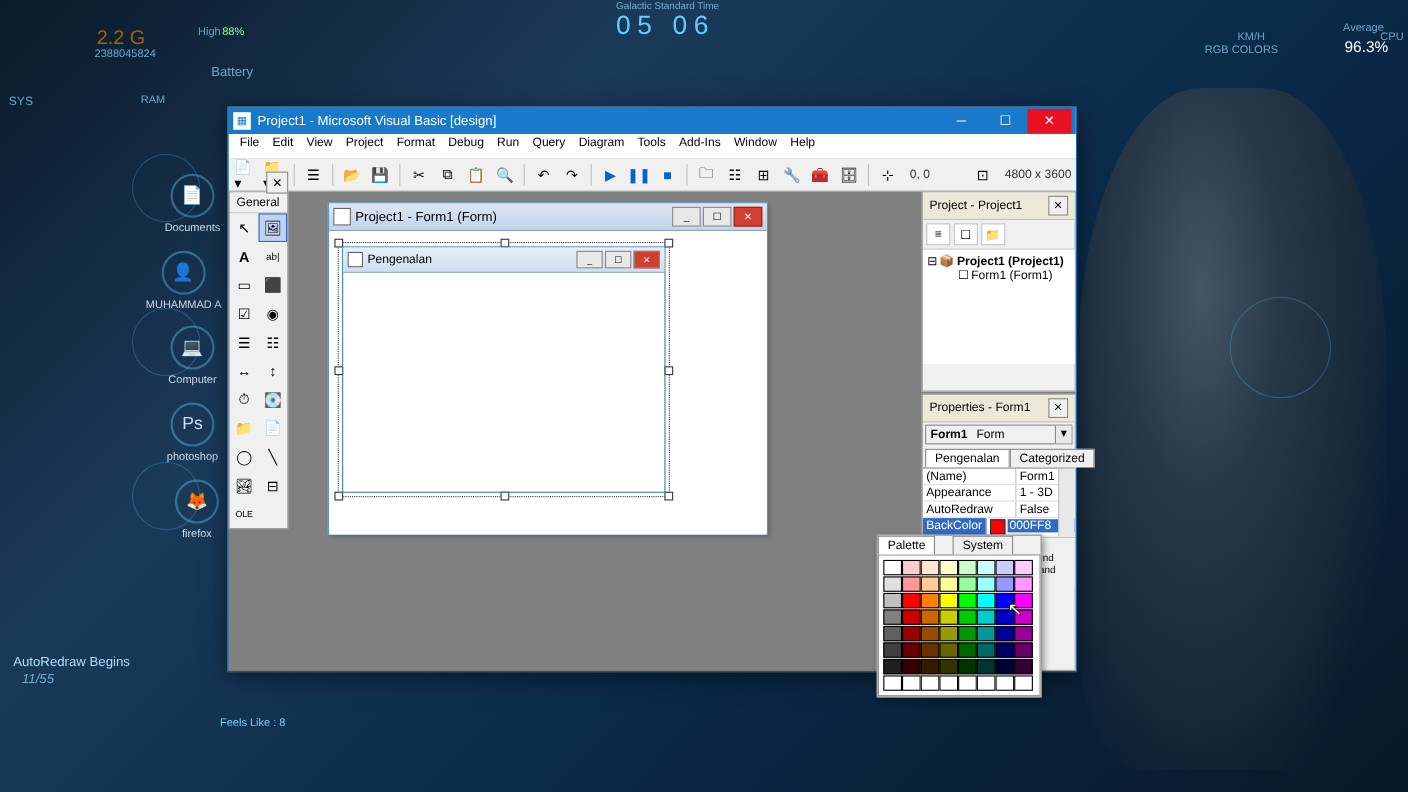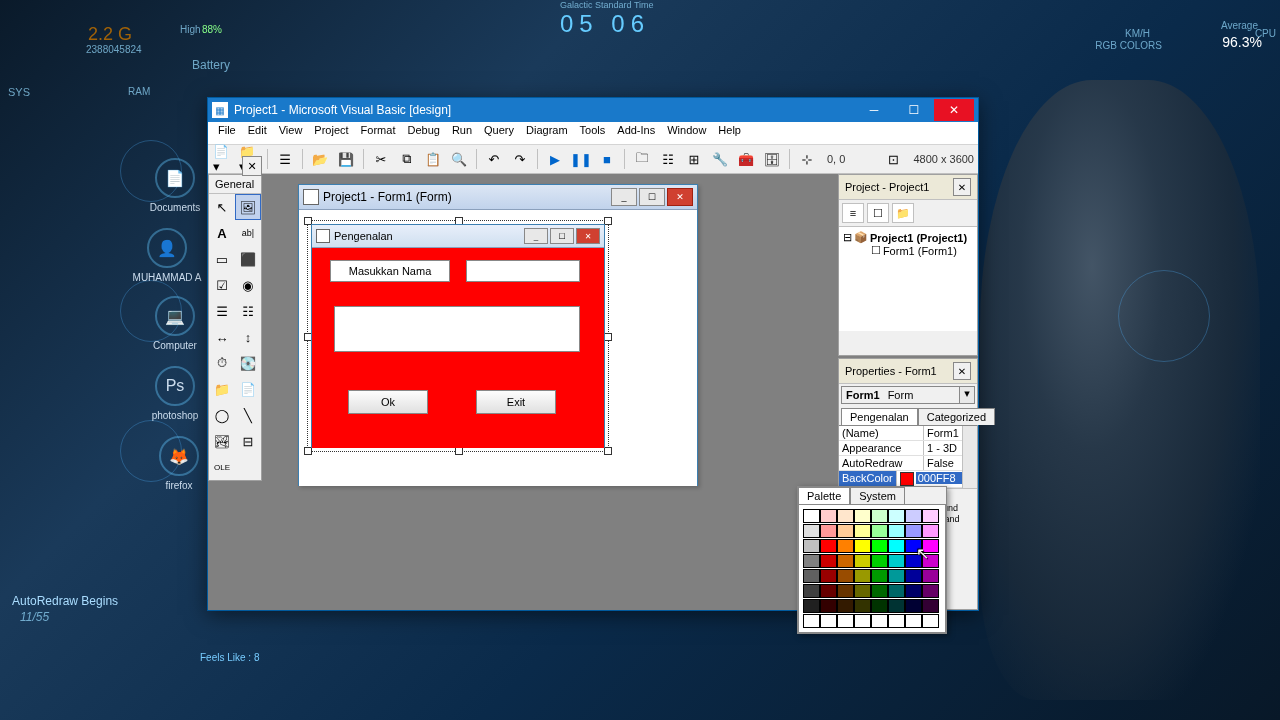--- a/index.html
+++ b/index.html
@@ -104,21 +104,21 @@
 .props .grid .row.sel .k{background:#316ac5;color:#fff;}
 .props .grid .row.sel .v{display:flex;align-items:flex-start;gap:2px;}
 .props .grid .row.sel .swatch{width:12px;height:12px;background:#ff0000;border:1px solid #333;}
 .props .grid .row.sel .val-input{flex:1;background:#316ac5;color:#fff;border:none;padding:0 2px;font-size:11px;}
 .props .grid .scroll{position:absolute;right:0;top:0;width:14px;height:100%;background:#e8e8e8;border-left:1px solid #c0c0c0;}
 .props .help{padding:2px 4px;font-size:10px;border-top:1px solid #c0c0c0;height:40px;background:#f0f0f0;}
 
 .color-picker{
   position:absolute; right:30px; bottom:-25px; width:148px; background:#f0f0f0; border:1px solid #888; box-shadow:2px 2px 6px rgba(0,0,0,.4); z-index:100;
 }
-.color-picker .cptabs{display:flex;}
+.color-picker .cptabs{display:flex;gap:16px;}
 .color-picker .cptabs span{padding:2px 8px;border:1px solid #888;border-bottom:none;background:#f0f0f0;font-size:11px;cursor:pointer;}
 .color-picker .cptabs span.active{background:#fff;}
 .color-picker .swatches{background:#fff;padding:4px;display:grid;grid-template-columns:repeat(8,16px);gap:1px;border:1px solid #888;}
 .color-picker .swatches div{width:15px;height:12px;border:1px solid #000;cursor:pointer;}
 .cursor-arrow{position:absolute;z-index:200;font-size:16px;color:#fff;text-shadow:1px 1px 1px #000,-1px -1px 1px #000;}
 
 .desk-icon{position:absolute;width:70px;text-align:center;color:#cde;font-size:10px;}
 .desk-icon .di{width:36px;height:36px;margin:0 auto 4px;border:2px solid rgba(100,200,255,.4);border-radius:50%;display:flex;align-items:center;justify-content:center;font-size:16px;}
 </style>
 </head>
@@ -268,27 +268,20 @@
               <span style="right:-4px;bottom:-4px"></span>
           </div>
           <div class="inner-form">
             <div class="inner-titlebar">
               <div class="ficon"></div>
               <span>Pengenalan</span>
               <div class="spacer"></div>
               <div class="fbtn">_</div>
               <div class="fbtn">☐</div>
               <div class="fbtn fclose">✕</div>
-            </div>
-            <div class="inner-body">
-              <div class="lbl" style="left:18px;top:12px;width:118px;height:20px">Masukkan Nama</div>
-              <div class="lbl" style="left:154px;top:12px;width:112px;height:20px"></div>
-              <div class="lbl" style="left:22px;top:58px;width:244px;height:44px"></div>
-              <div class="btn" style="left:36px;top:142px;width:78px;height:22px">Ok</div>
-              <div class="btn" style="left:164px;top:142px;width:78px;height:22px">Exit</div>
             </div>
           </div>
         </div>
       </div>
     </div>
 
     <div class="right-panel">
       <div class="panel" style="height:180px">
         <div class="phead">
           <span>Project - Project1</span>

